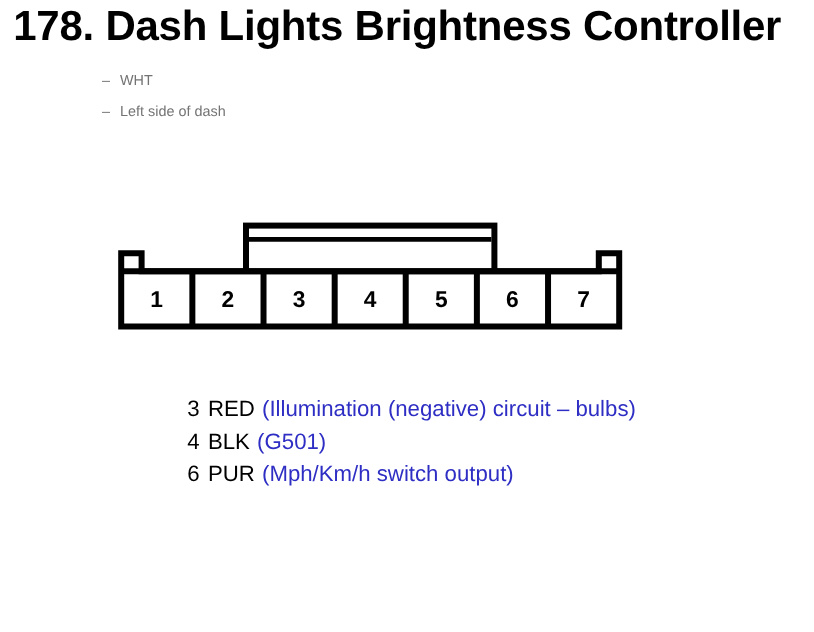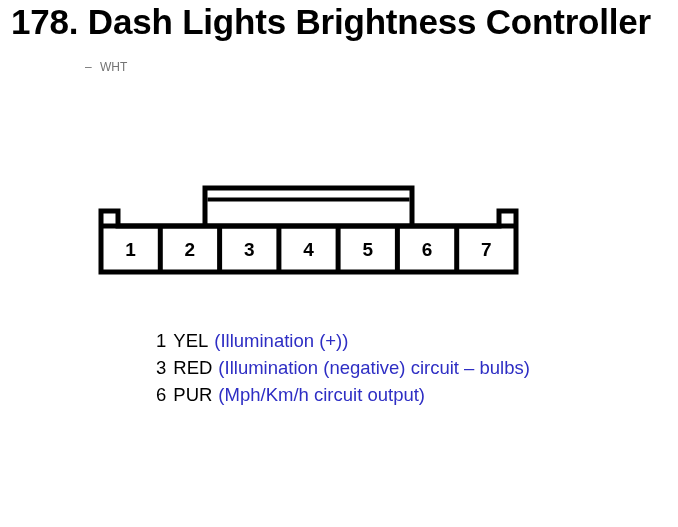--- a/index.html
+++ b/index.html
@@ -95,20 +95,23 @@
 </style>
 </head>
 <body>
 
 <div id="page-title">178. Dash Lights Brightness Controller</div>
 
 <div id="notes">
   <span class="note-row">
     <span class="dash">–</span><span>WHT</span>
   </span>
+  <span class="note-row">
+    <span class="dash">–</span><span>Left side of dash</span>
+  </span>
 </div>
 
 <div id="connector-diagram">
   <svg width="678" height="300" viewBox="0 0 678 300" xmlns="http://www.w3.org/2000/svg">
 
     <g>
       <rect x="205" y="188" width="207" height="40" fill="#ffffff" stroke="#000000" stroke-width="5"></rect>
       <line x1="207.5" y1="199.5" x2="409.5" y2="199.5" stroke="#000000" stroke-width="4"></line>
     </g>
 
@@ -132,21 +135,21 @@
       <text class="conn-num" x="308.5" y="256" text-anchor="middle">4</text>
       <text class="conn-num" x="367.7" y="256" text-anchor="middle">5</text>
       <text class="conn-num" x="427.0" y="256" text-anchor="middle">6</text>
       <text class="conn-num" x="486.3" y="256" text-anchor="middle">7</text>
     </g>
   </svg>
 </div>
 
 <div id="pin-legend">
   <span class="pin-row">
-    <span class="pin-no">1</span><span class="pin-wire">YEL</span><span class="pin-desc">(Illumination (+))</span>
-  </span>
-  <span class="pin-row">
     <span class="pin-no">3</span><span class="pin-wire">RED</span><span class="pin-desc">(Illumination (negative) circuit – bulbs)</span>
   </span>
   <span class="pin-row">
-    <span class="pin-no">6</span><span class="pin-wire">PUR</span><span class="pin-desc">(Mph/Km/h circuit output)</span>
+    <span class="pin-no">4</span><span class="pin-wire">BLK</span><span class="pin-desc">(G501)</span>
+  </span>
+  <span class="pin-row">
+    <span class="pin-no">6</span><span class="pin-wire">PUR</span><span class="pin-desc">(Mph/Km/h switch output)</span>
   </span>
 </div>
 
 </body></html>

